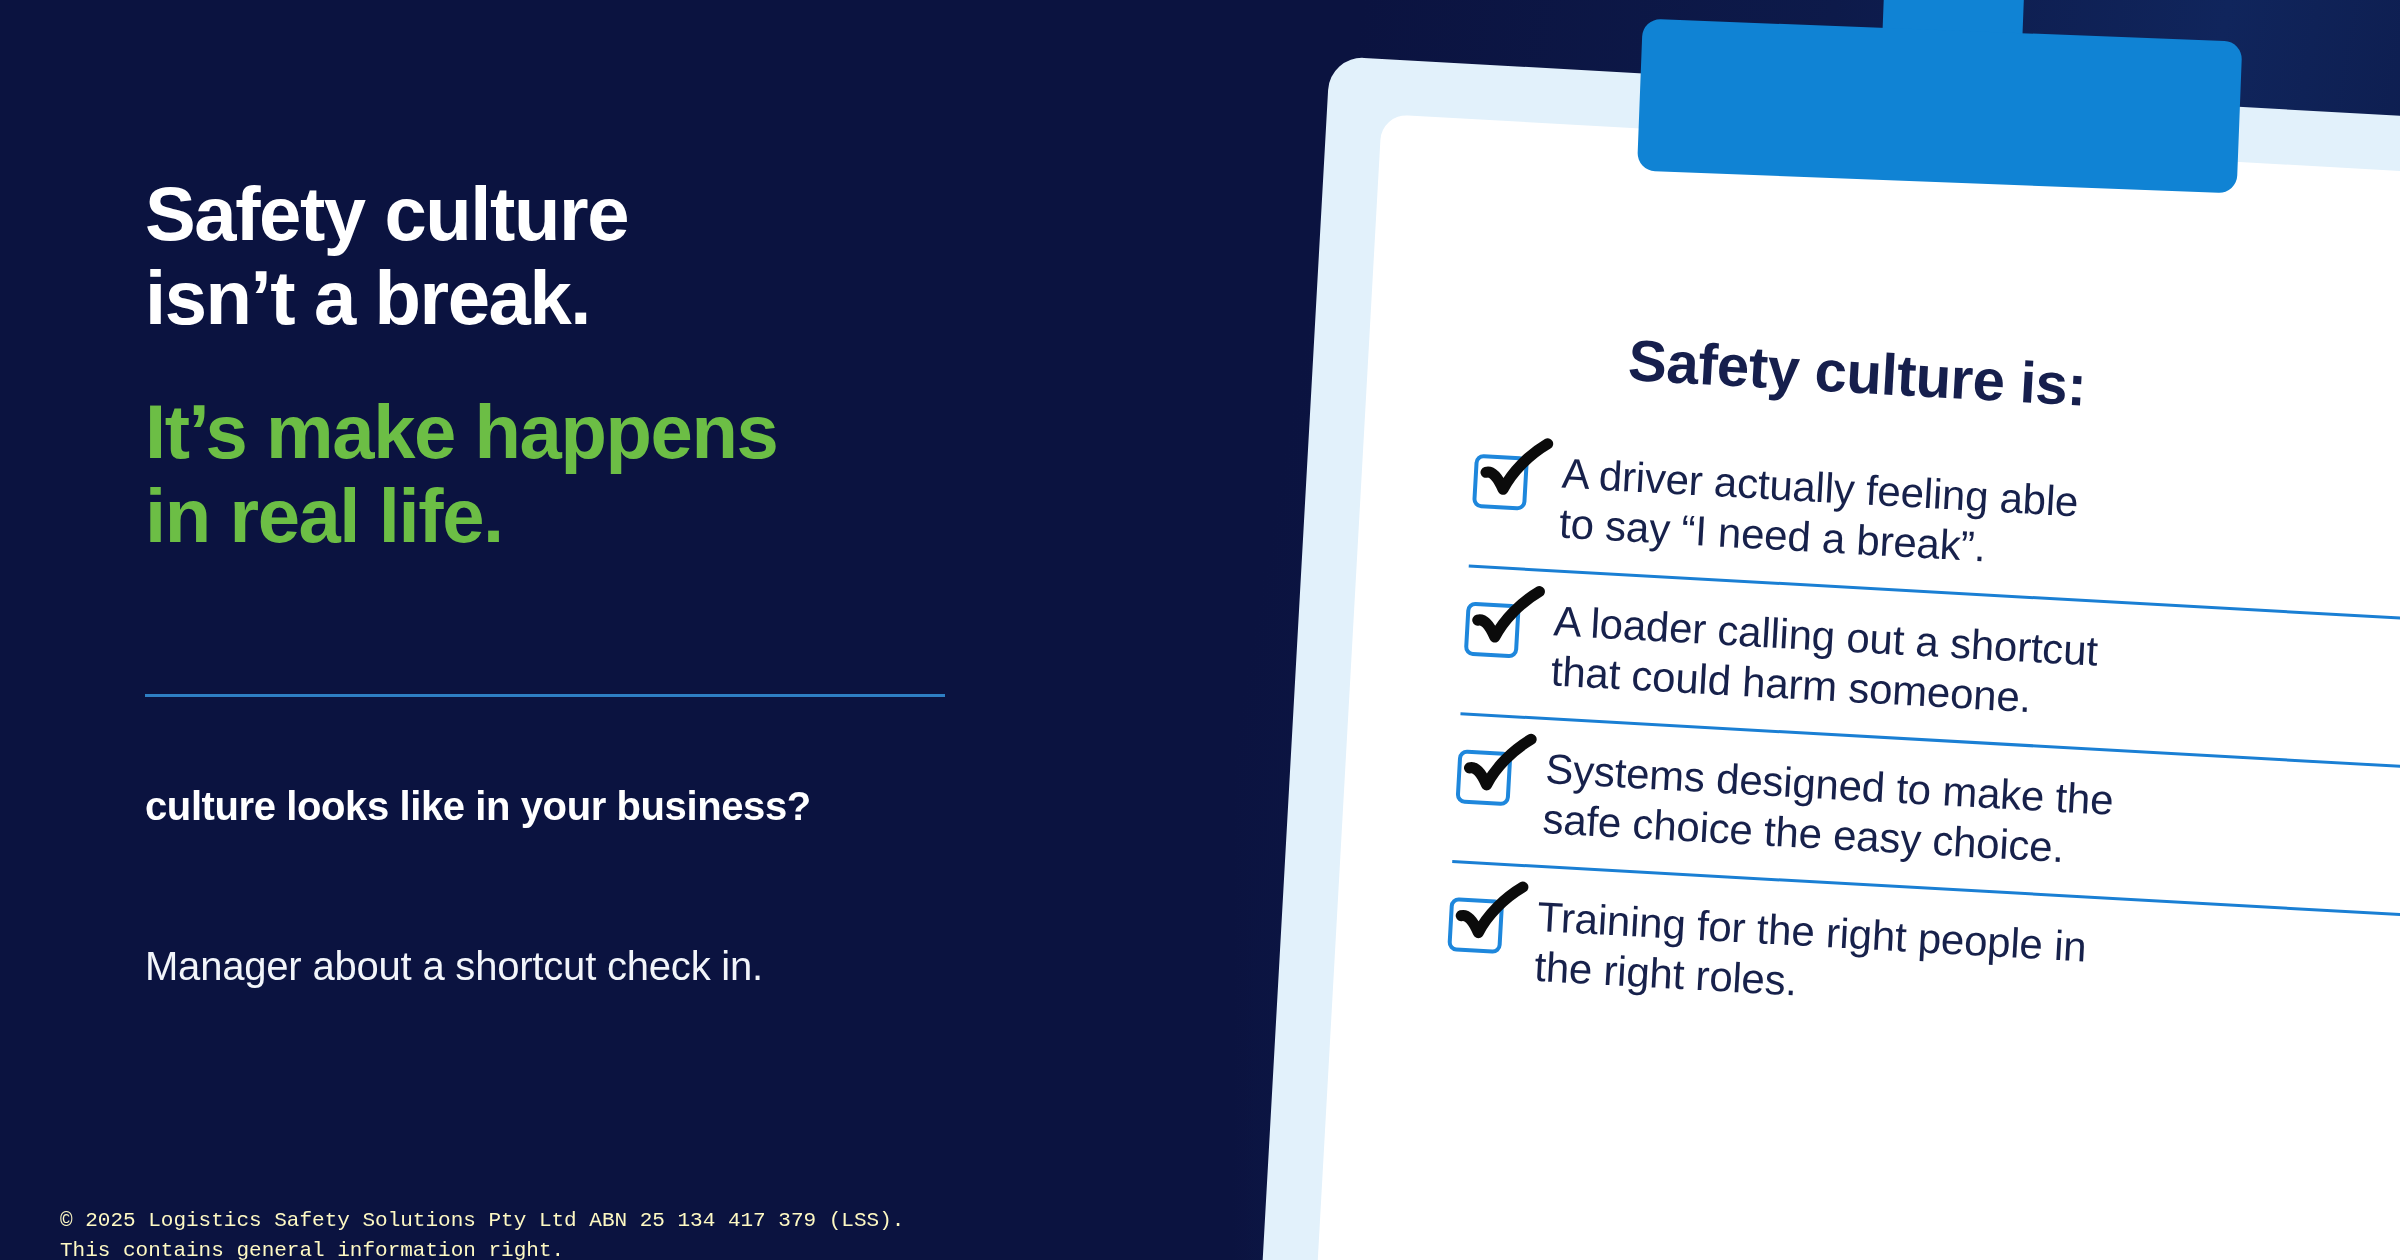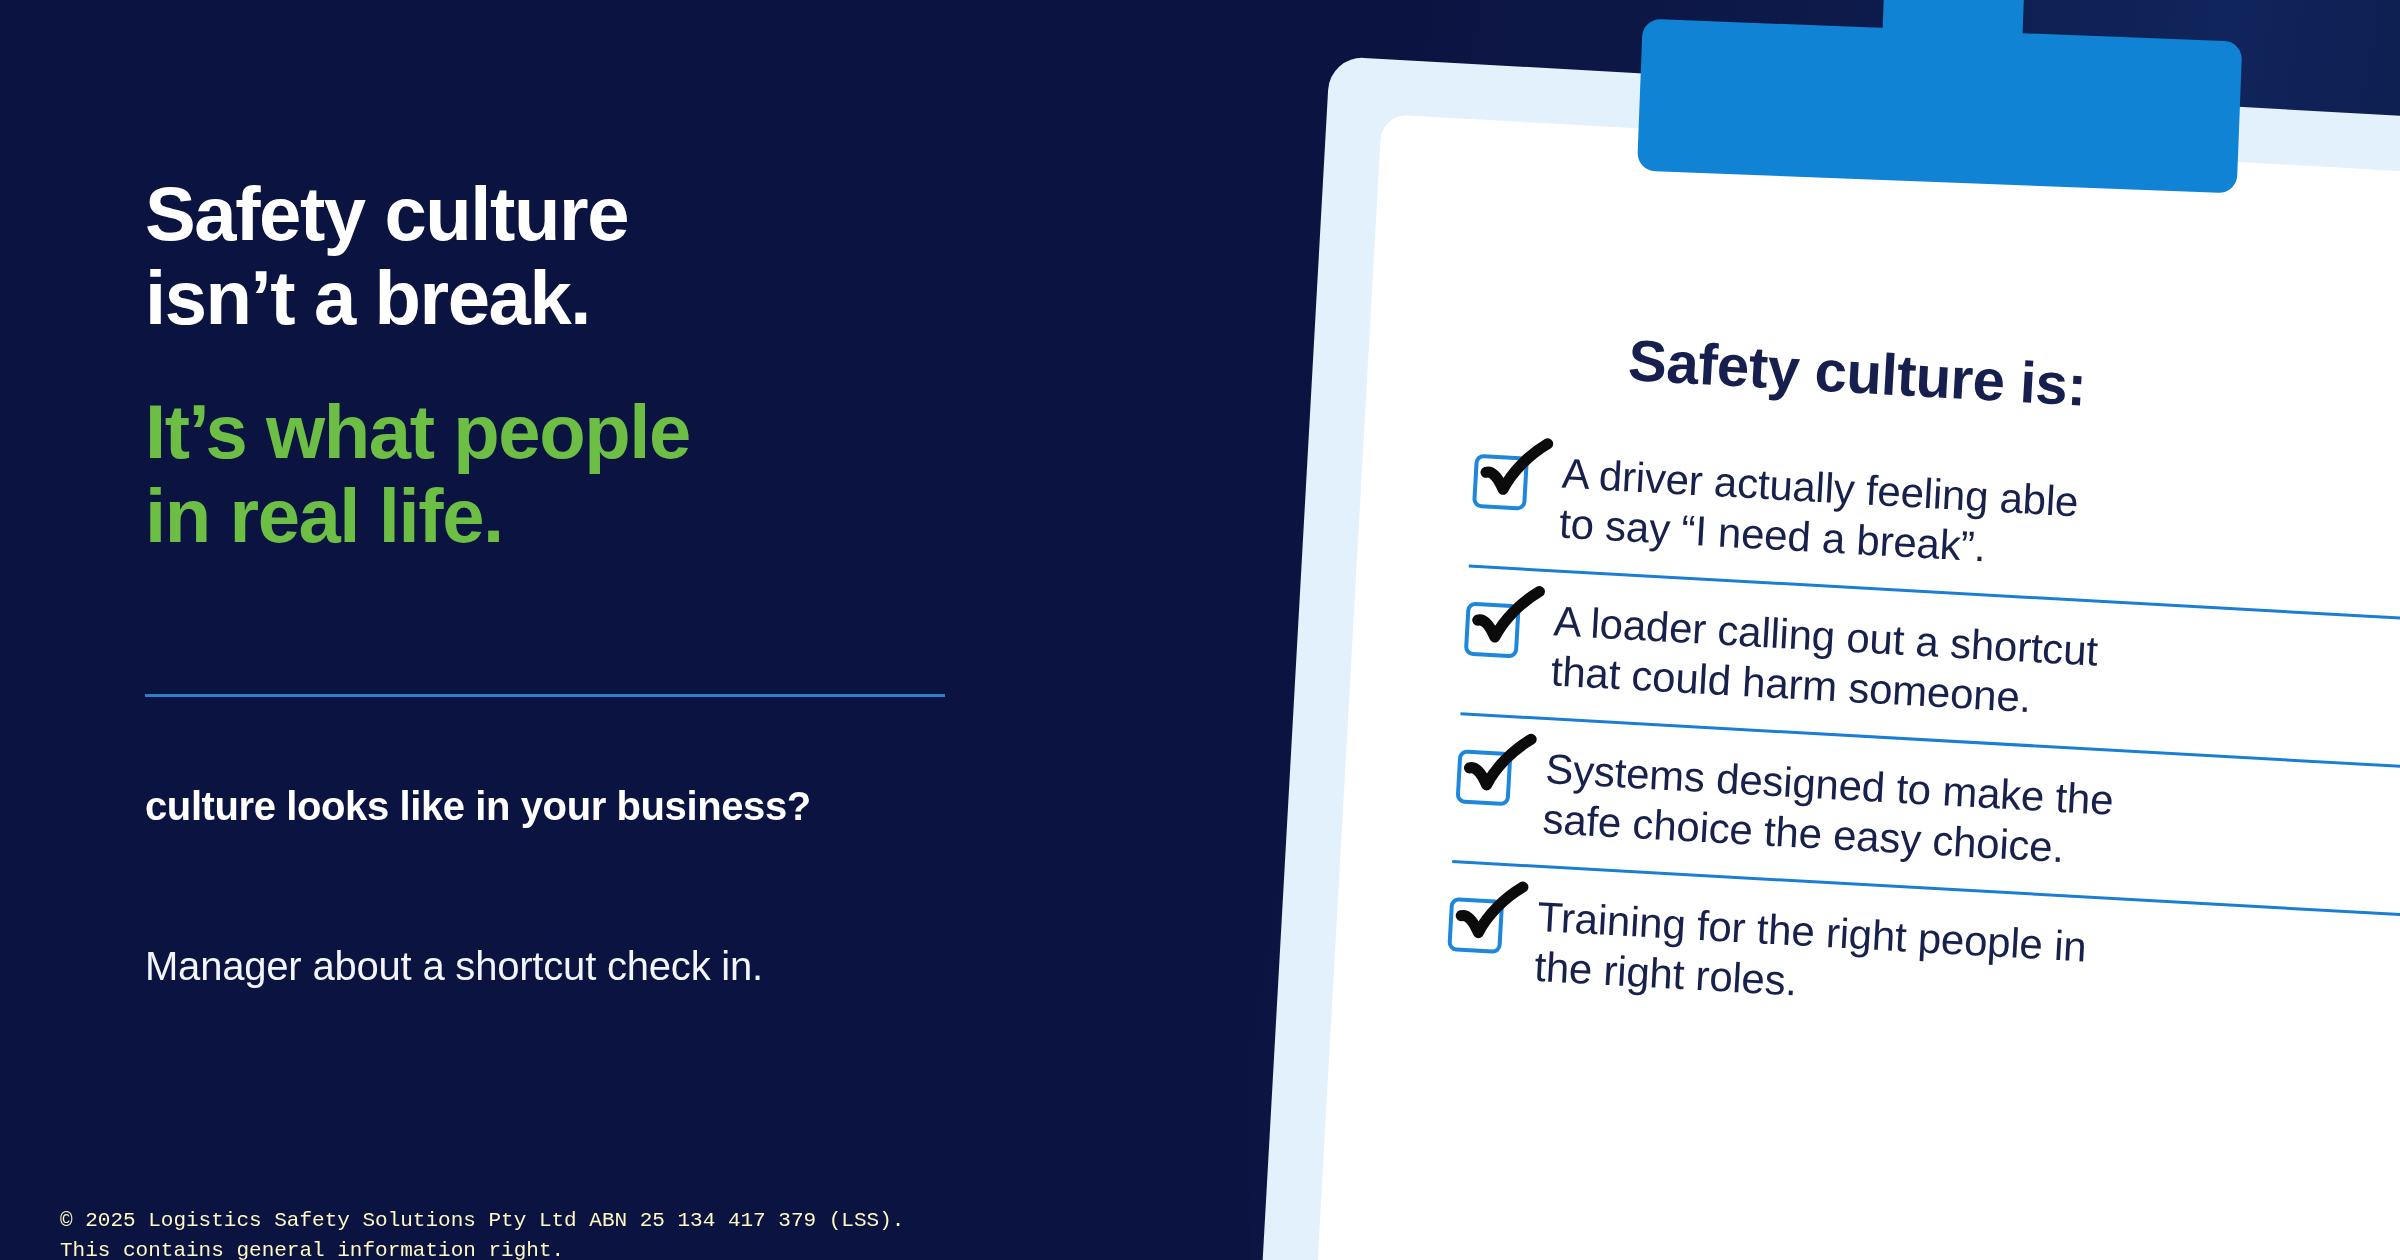--- a/index.html
+++ b/index.html
@@ -219,21 +219,21 @@
   </div>
 
   <div class="left-panel"></div>
 
   <div class="headline">
     <div>Safety culture</div>
     <div>isn’t a break.</div>
   </div>
 
   <div class="headline2">
-    <div>It’s what people</div>
+    <div>It’s make happens</div>
     <div>in real life.</div>
   </div>
 
   <div class="rule"></div>
 
   <div class="sub-q">
     <div>culture looks like in your business?</div>
   </div>
 
   <div class="body-copy">

